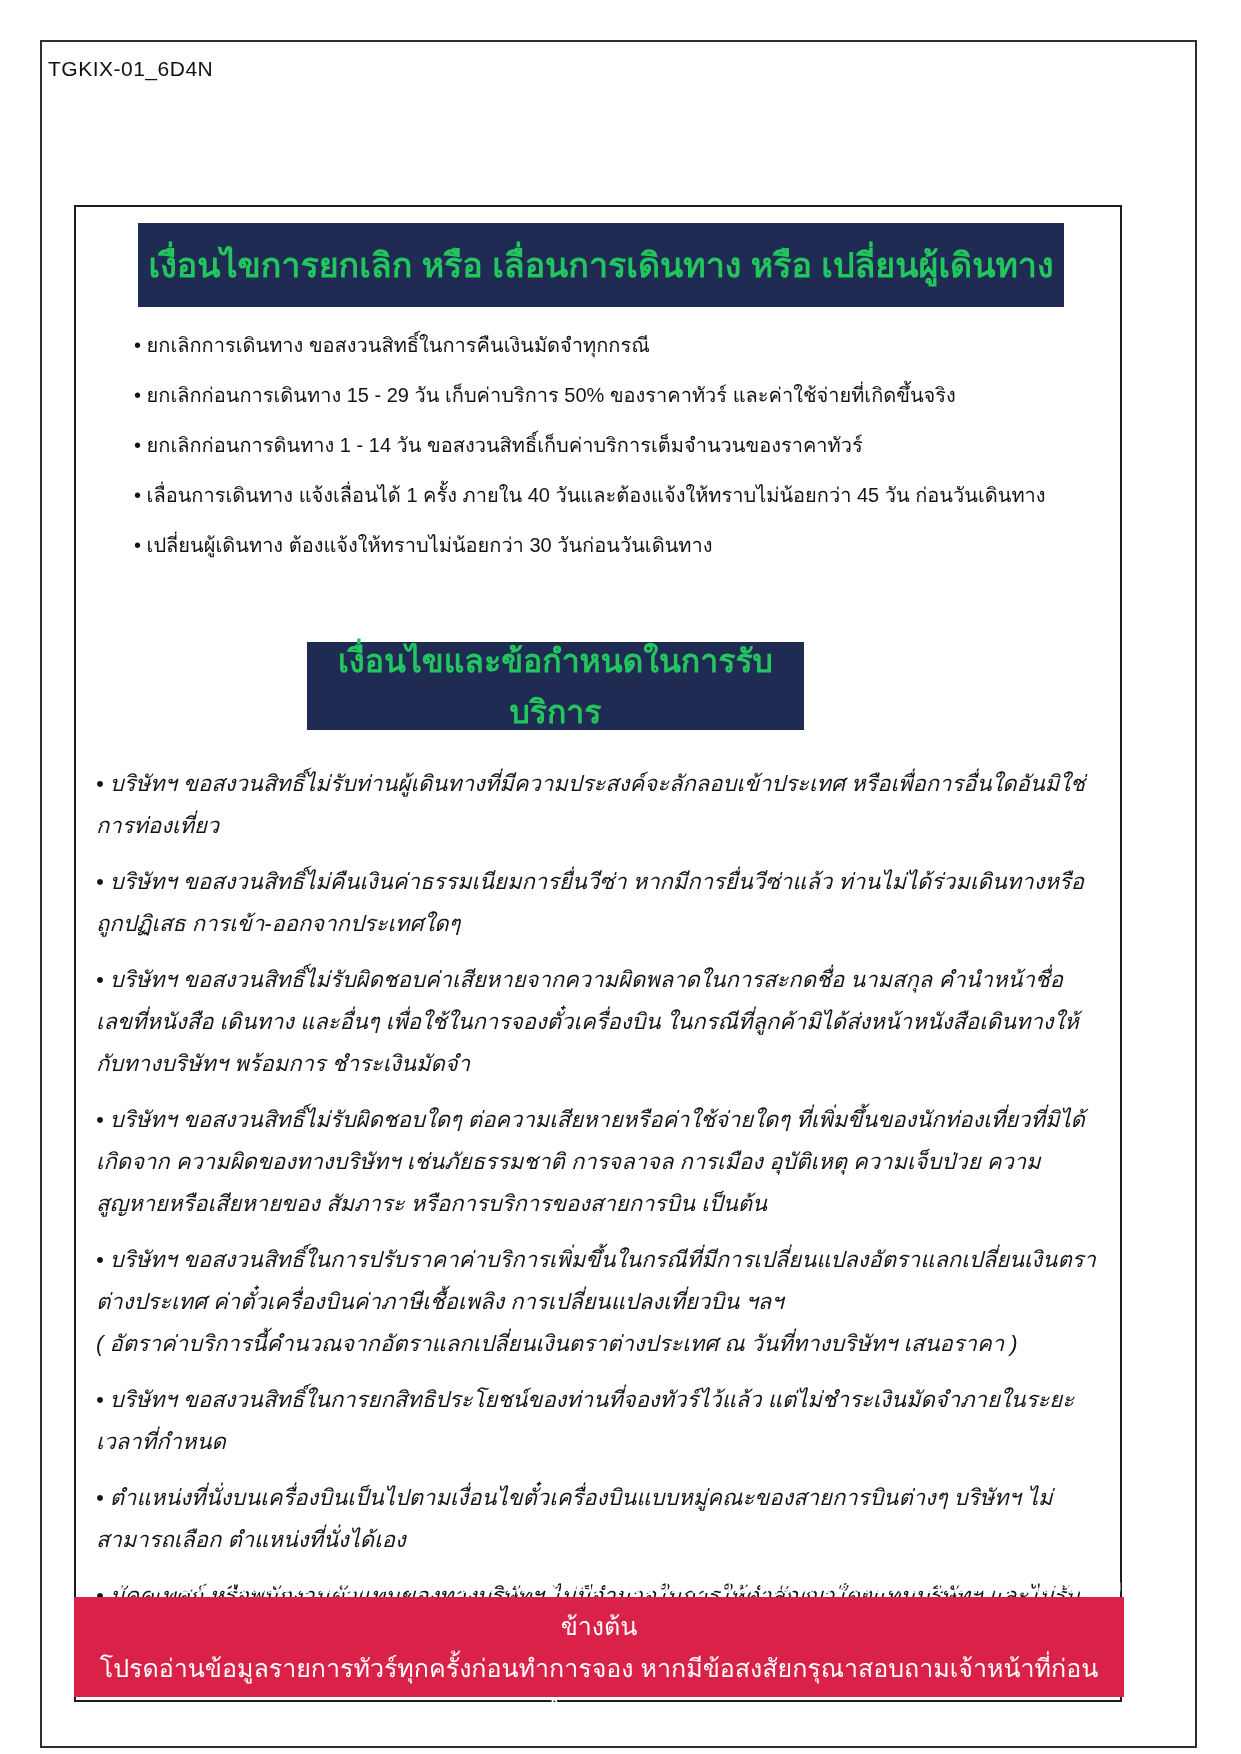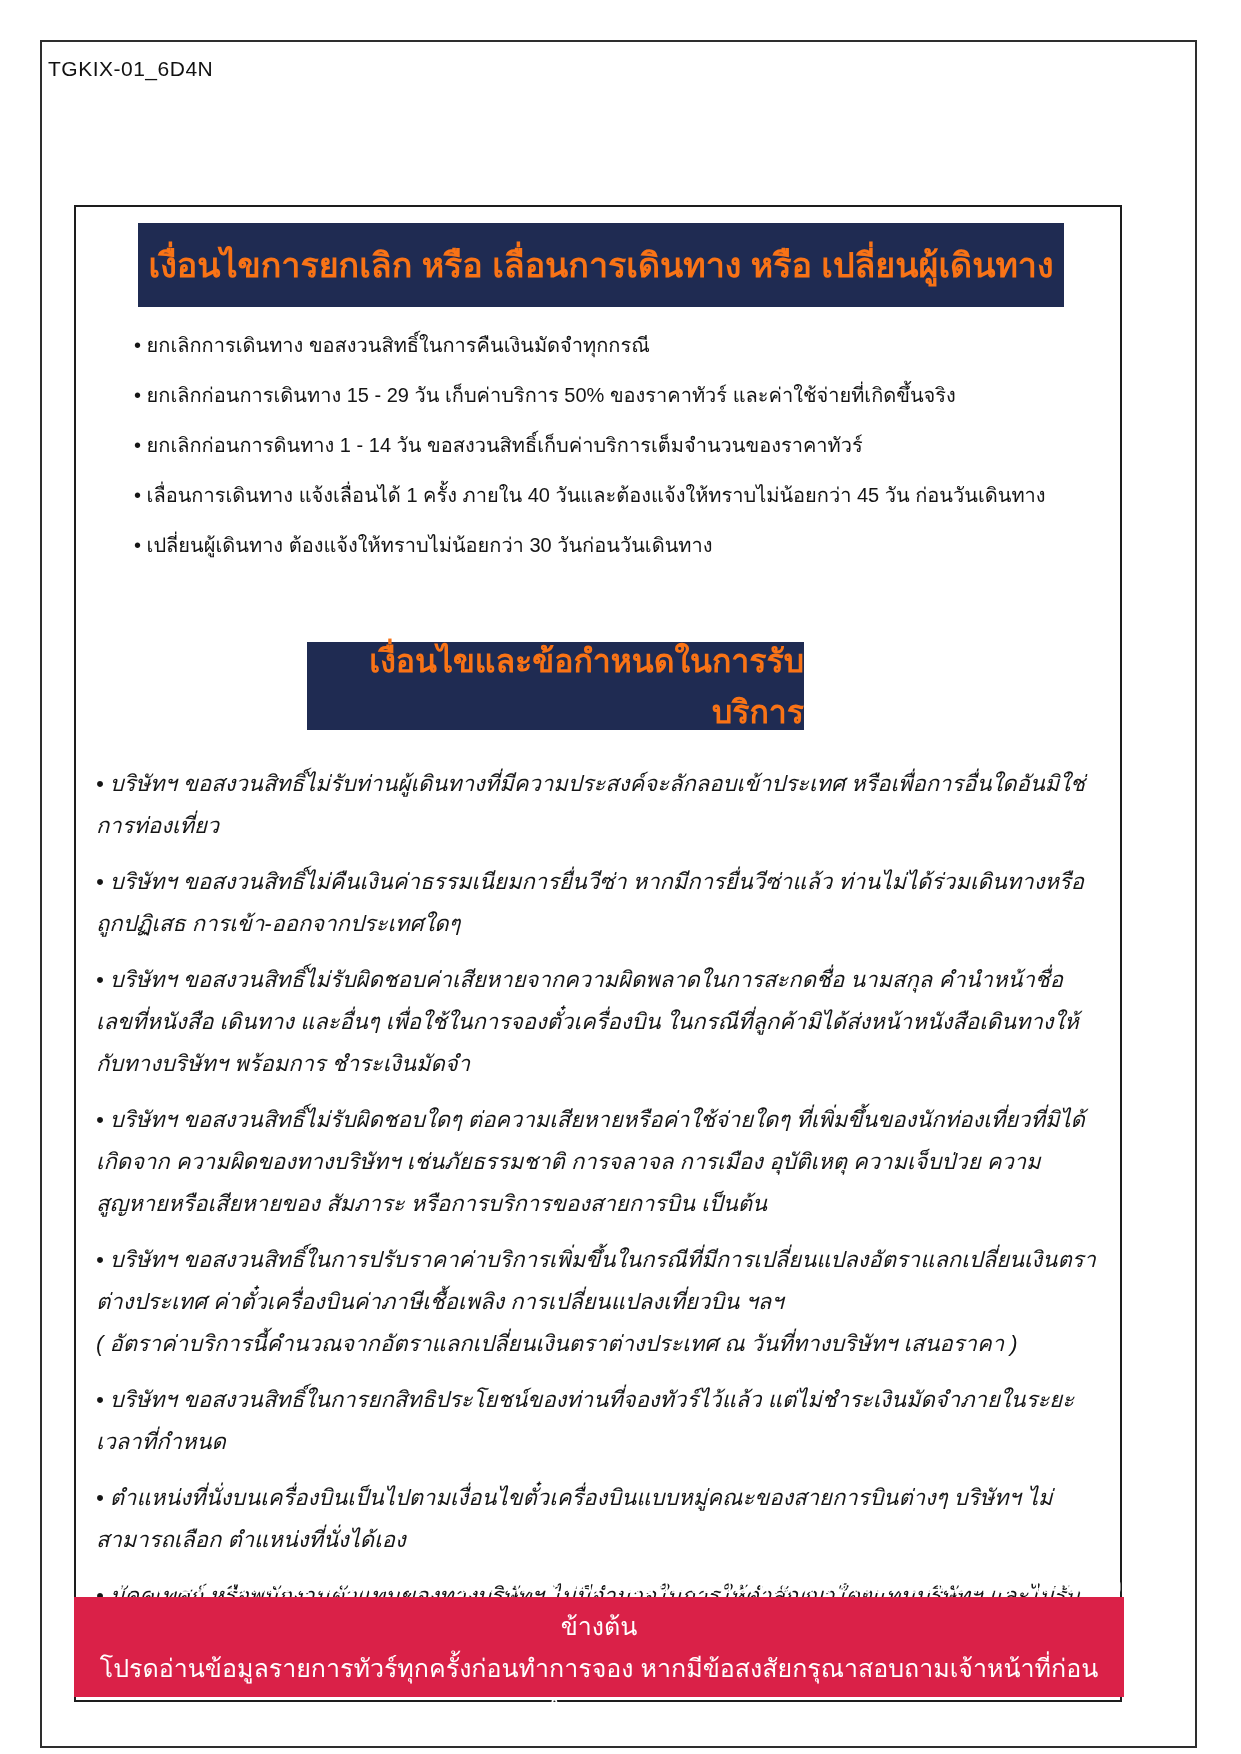--- a/index.html
+++ b/index.html
@@ -8,26 +8,26 @@
   .page { position:relative; width:1241px; height:1754px; background:#fff; }
 
   .outer-border { position:absolute; left:40px; top:40px; width:1157px; height:1708px;
                   border:2px solid #2e2e2e; background:transparent; }
 
   .doc-code { position:absolute; left:48px; top:57px; font-size:21px; color:#111; letter-spacing:0.5px; }
 
   .inner-box { position:absolute; left:74px; top:205px; width:1048px; height:1497px;
                border:2px solid #1d1d1d; background:#fff; }
 
-  .banner { background:#1f2b52; color:#f97316; display:flex; align-items:center;
+  .banner { background:#1f2b52; color:#22c55e; display:flex; align-items:center;
             justify-content:center; text-align:center; }
   .banner1 { position:absolute; left:62px; top:16px; width:926px; height:84px;
              font-size:34px; font-weight:bold; }
   .banner2 { position:absolute; left:231px; top:435px; width:497px; height:88px;
-             font-size:32px; font-weight:bold;text-align:right; }
+             font-size:32px; font-weight:bold; }
 
   .bullets { position:absolute; left:58px; top:122px; width:965px; list-style:none;
              font-size:20px; }
   .bullets li { line-height:33px; margin-bottom:17px; }
   .bullets li::before { content:"• "; }
 
   .paras { position:absolute; left:20px; top:556px; width:1008px; font-size:22px; }
   .para { line-height:42px; margin-bottom:14px;font-style:italic; }
   .para .ptext::before { content:"• "; }
   .para .pnote { display:block; }

